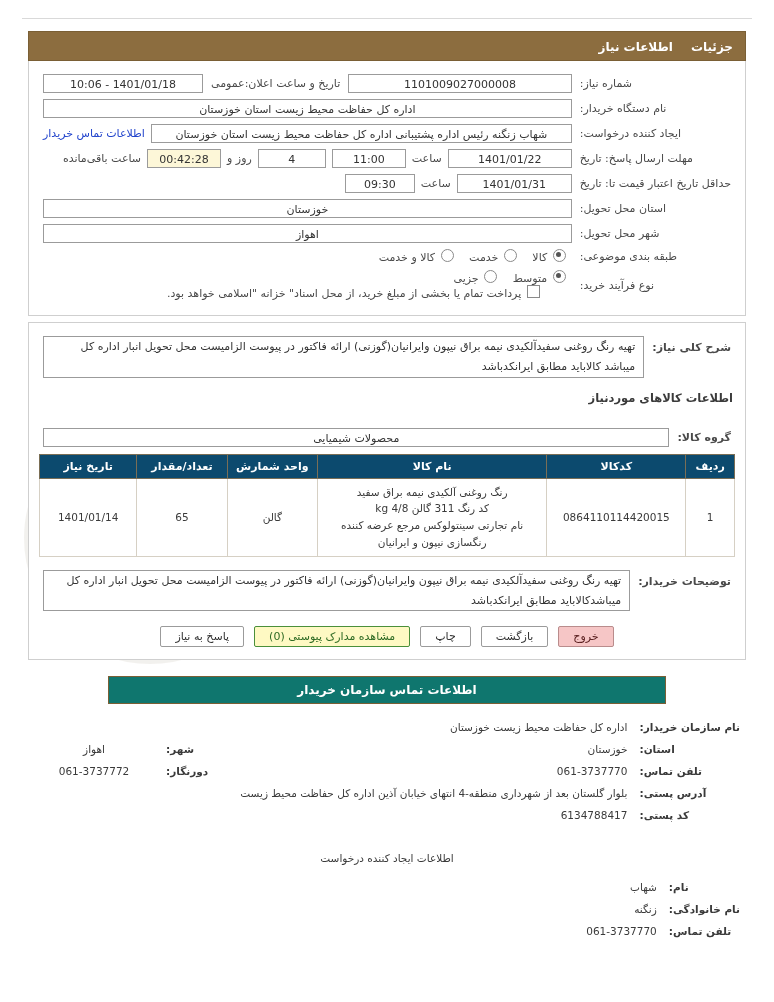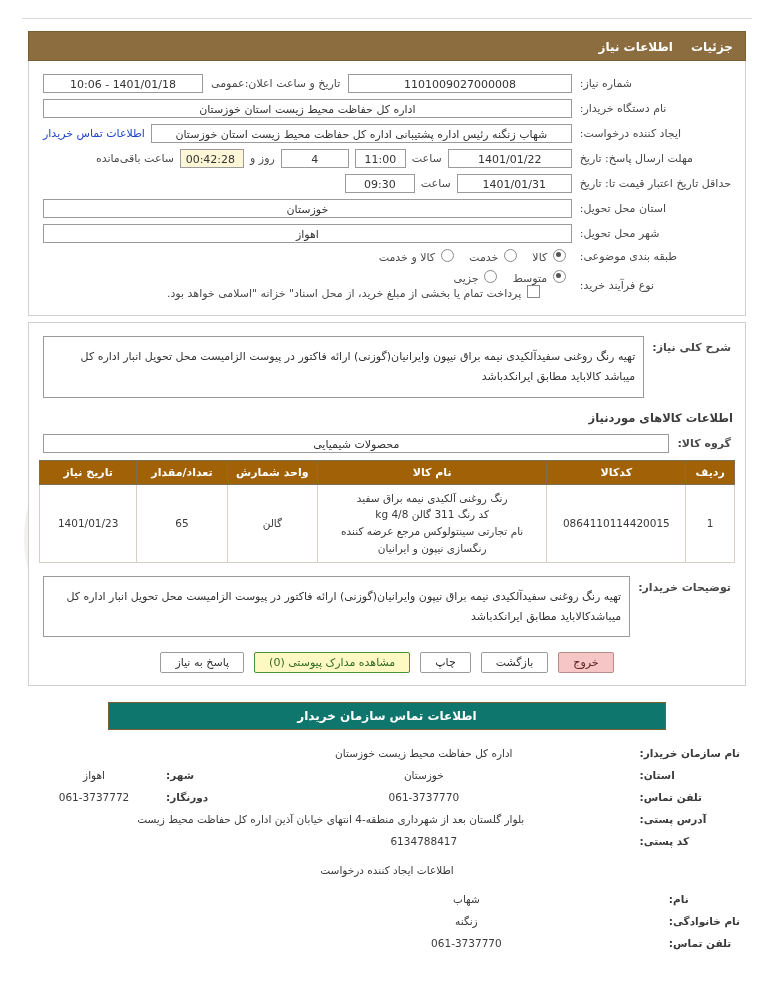--- a/index.html
+++ b/index.html
@@ -98,34 +98,34 @@
   }
   .chk{
     width:11px;height:11px;border:1px solid #8a8a8a;background:#fff;
     display:inline-block;vertical-align:-1px;margin:0 2px;
   }
   .opt{white-space:nowrap;font-size:11px;color:#4a4a4a;margin-left:10px;display:inline-block;}
 
   
   .bigbox{
     border:1px solid #9b9b9b;background:#fff;
-    padding:10px 8px;font-size:11px;line-height:1.8;color:#333;
+    padding:0 8px;font-size:11px;line-height:1.8;color:#333;
     box-sizing:border-box;min-height:40px;
   }
   .subtitle{
-    font-weight:bold;font-size:11.5px;color:#3b3b3b;margin:10px 2px 6px 2px;
+    font-weight:bold;font-size:11.5px;color:#3b3b3b;margin:10px 2px 20px 2px;
   }
 
   
   table.grid{
     width:100%;border-collapse:collapse;margin-top:4px;
     border:1px solid #b9b2a4;
   }
   table.grid th{
-    background:#a16207;color:#fff;font-size:11px;font-weight:bold;
+    background:#0c4a6e;color:#fff;font-size:11px;font-weight:bold;
     padding:5px 4px;border:1px solid #7a6e55;text-align:center;
   }
   table.grid td{
     border:1px solid #d6d0c4;padding:5px 4px;font-size:10.5px;
     text-align:center;color:#3a3a3a;background:#fff;line-height:1.6;
   }
 
   
   .btnrow{display:flex;justify-content:center;gap:10px;margin-top:12px;align-items:center;}
   .btn{
@@ -140,24 +140,24 @@
   
   .contact-bar{
     background:#0f766e;color:#fff;height:26px;line-height:26px;
     text-align:center;font-weight:bold;font-size:12px;
     margin:16px 80px 0 80px;
     border:1px solid #7a5f35;
   }
   table.contact{width:100%;border-collapse:collapse;margin-top:12px;}
   table.contact td{padding:5px 6px;font-size:10.5px;vertical-align:middle;color:#3a3a3a;}
   .clbl{font-weight:bold;color:#4a3a1f;text-align:left;white-space:nowrap;width:1%;padding-left:8px;}
-  .cval{text-align:center;margin-top:41px;}
+  .cval{text-align:right;margin-top:41px;}
   .cval2{text-align:center;}
 
-  .req-title{font-size:10.5px;color:#3a3a3a;margin:12px 0 8px 0;}
+  .req-title{font-size:10.5px;color:#3a3a3a;margin:26px 0 8px 0;}
 
   
   .watermark{
     position:absolute;left:0;top:360px;width:300px;height:320px;
     opacity:.10;pointer-events:none;z-index:0;
   }
   .panel,.section-bar,.contact-bar,table.contact,.req-title{position:relative;z-index:1;}
 </style>
 </head>
 <body>
@@ -210,24 +210,24 @@
               <a class="link" href="#">اطلاعات تماس خریدار</a>
             </div>
           </td>
         </tr>
         <tr>
           <td class="lbl">مهلت ارسال پاسخ: تاریخ</td>
           <td colspan="3">
             <div class="flexrow">
               <div class="box center" style="width:124px">1401/01/22</div>
               <span class="lbl-inline">ساعت</span>
-              <div class="box center" style="width:51px">11:00</div>
+              <div class="box center" style="width:74px">11:00</div>
               <div class="box center" style="width:68px">4</div>
               <span class="lbl-inline">روز و</span>
-              <div class="timer" style="width:64px">00:42:28</div>
+              <div class="timer" style="width:74px">00:42:28</div>
               <span class="lbl-inline">ساعت باقی‌مانده</span>
             </div>
           </td>
         </tr>
         <tr>
           <td class="lbl">حداقل تاریخ اعتبار قیمت تا: تاریخ</td>
           <td colspan="3">
             <div class="flexrow">
               <div class="box center" style="width:115px">1401/01/31</div>
               <span class="lbl-inline">ساعت</span>
@@ -329,21 +329,21 @@
         </thead>
         <tbody>
           <tr>
             <td>1</td>
             <td>0864110114420015</td>
             <td style="white-space:pre-line">رنگ روغنی آلکیدی نیمه براق سفید
 کد رنگ 311 گالن 4/8 kg
 نام تجارتی سینتولوکس مرجع عرضه کننده رنگسازی نیپون و ایرانیان</td>
             <td>گالن</td>
             <td>65</td>
-            <td>1401/01/23</td>
+            <td>1401/01/14</td>
           </tr>
         </tbody>
       </table>
 
       <table class="form" style="margin-top:10px">
         <tbody>
             <tr>
           <td class="lbl" style="vertical-align:top;padding-top:8px;width:60px">
             <b>توضیحات خریدار:</b>
           </td>

